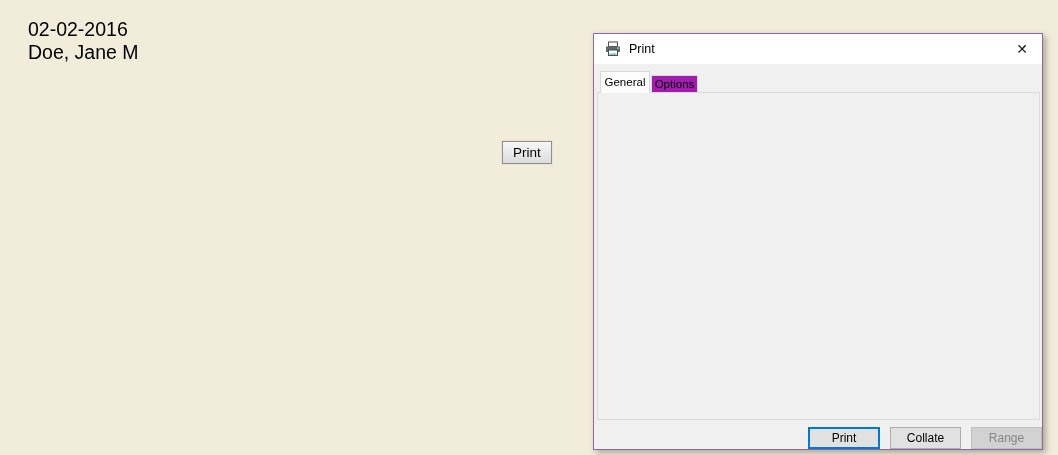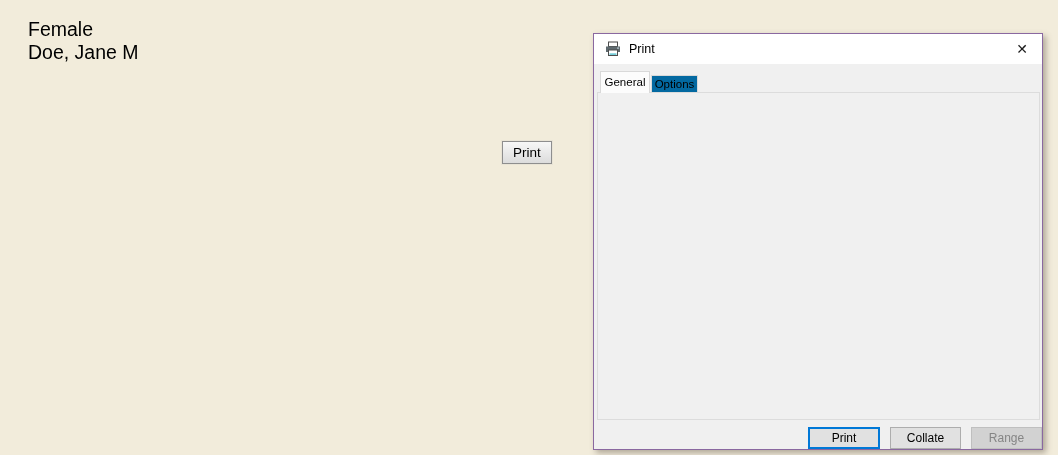--- a/index.html
+++ b/index.html
@@ -36,21 +36,21 @@
   }
   .titlebar { left:0; top:0; width:100%; height:30px; background:#fff; }
   .titlebar .app-icon { left:11px; top:7px; width:16px; height:16px; }
   .titlebar .title { left:35px; top:8px; font-size:12.5px; }
   .titlebar .close { right:11px; top:6px; width:18px; height:18px;
     font-size:14px; line-height:18px; text-align:center; color:#1a1a1a; cursor:default; }
 
   
   .tab { border:1px solid #d9d9d9; border-bottom:none; text-align:center; font-size:11.5px; }
   .tab-general { left:6px; top:37px; width:50px; height:22px; background:#fcfcfc; z-index:3; line-height:21px; }
-  .tab-options { left:57px; top:41px; width:47px; height:26px; background:#0369a1; line-height:17px; z-index:1;}
+  .tab-options { left:57px; top:41px; width:47px; height:26px; background:#a21caf; line-height:17px; z-index:1;}
   .tab-panel { left:3px; top:58px; width:443px; height:328px; border:1px solid #dcdcdc; background:#f0f0f0; z-index:2; }
 
   
   .groupbox { border:1px solid #d9d9d9; }
   .groupbox .gb-label { position:absolute; top:-8px; left:8px; background:#f0f0f0; padding:0 3px; font-size:12px; }
   .gb-printer { left:20px; top:79px; width:417px; height:161px; }
   .gb-pagerange { left:20px; top:259px; width:224px; height:108px; }
   .gb-copies { left:257px; top:260px; width:180px; height:107px; }
 
   
@@ -102,21 +102,21 @@
   
   .btn-print { left:214px; top:393px; width:72px; height:22px; border:2px solid #0078d7; font-size:12px; }
   .btn-cancel { left:296px; top:393px; width:71px; height:22px; font-size:12px; }
   .btn-apply { left:377px; top:393px; width:71px; height:22px; font-size:12px;
     background:#d2d2d2; border-color:#bfbfbf; color:#858585; }
 </style>
 </head>
 <body>
 
 <div class="abs page-info">
-  <div>Female</div>
+  <div>02-02-2016</div>
   <div>Doe, Jane M</div>
 </div>
 <button class="abs page-print-btn">Print</button>
 
 <div class="abs dialog">
 
   <div class="abs titlebar">
     <span class="abs app-icon">
       <svg width="16" height="16" viewBox="0 0 16 16">
         <rect x="3.5" y="1" width="9" height="4.5" fill="#fff" stroke="#4d4d4d"></rect>

